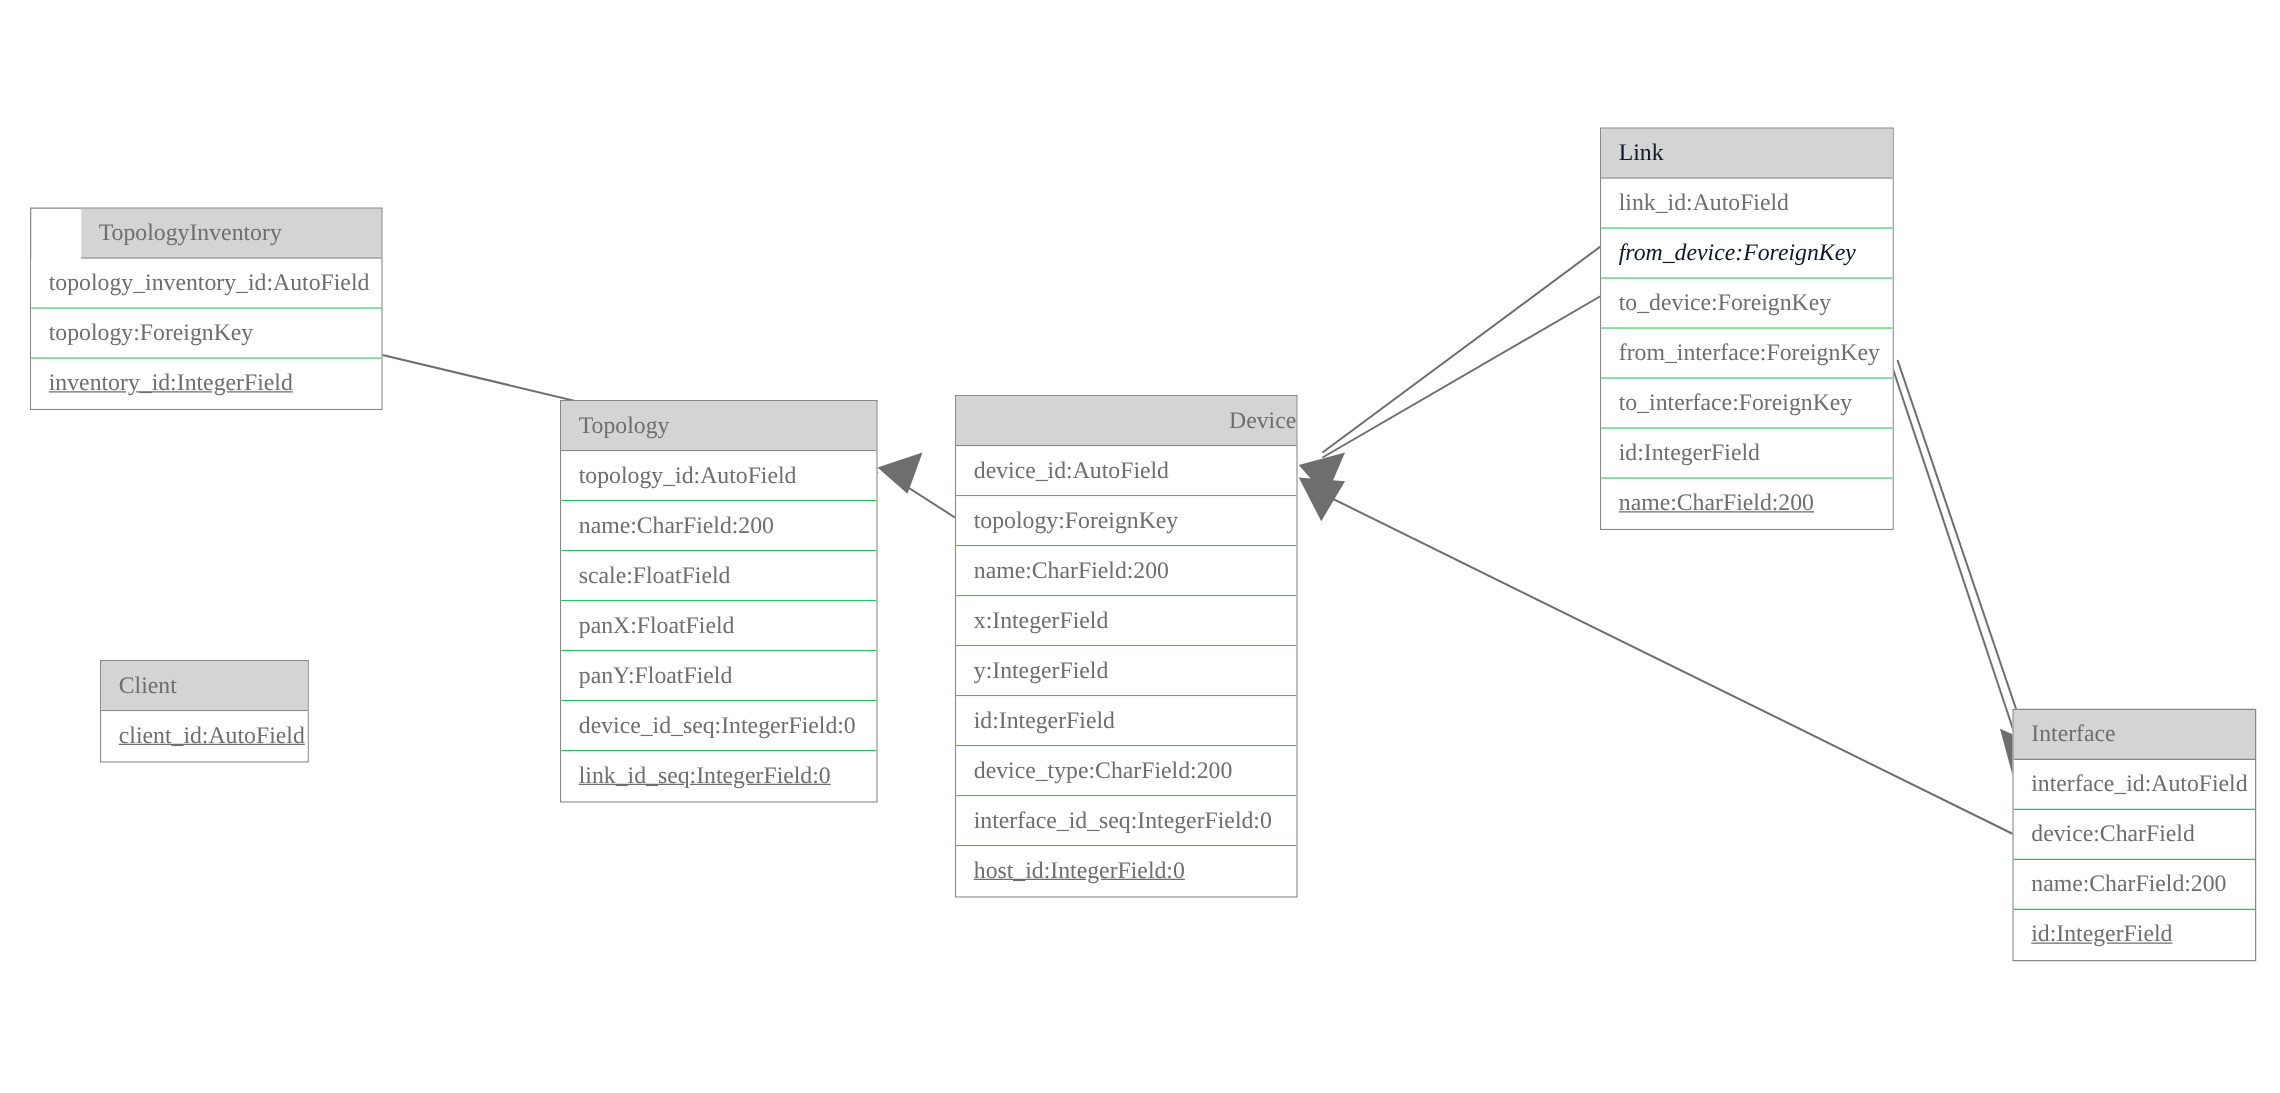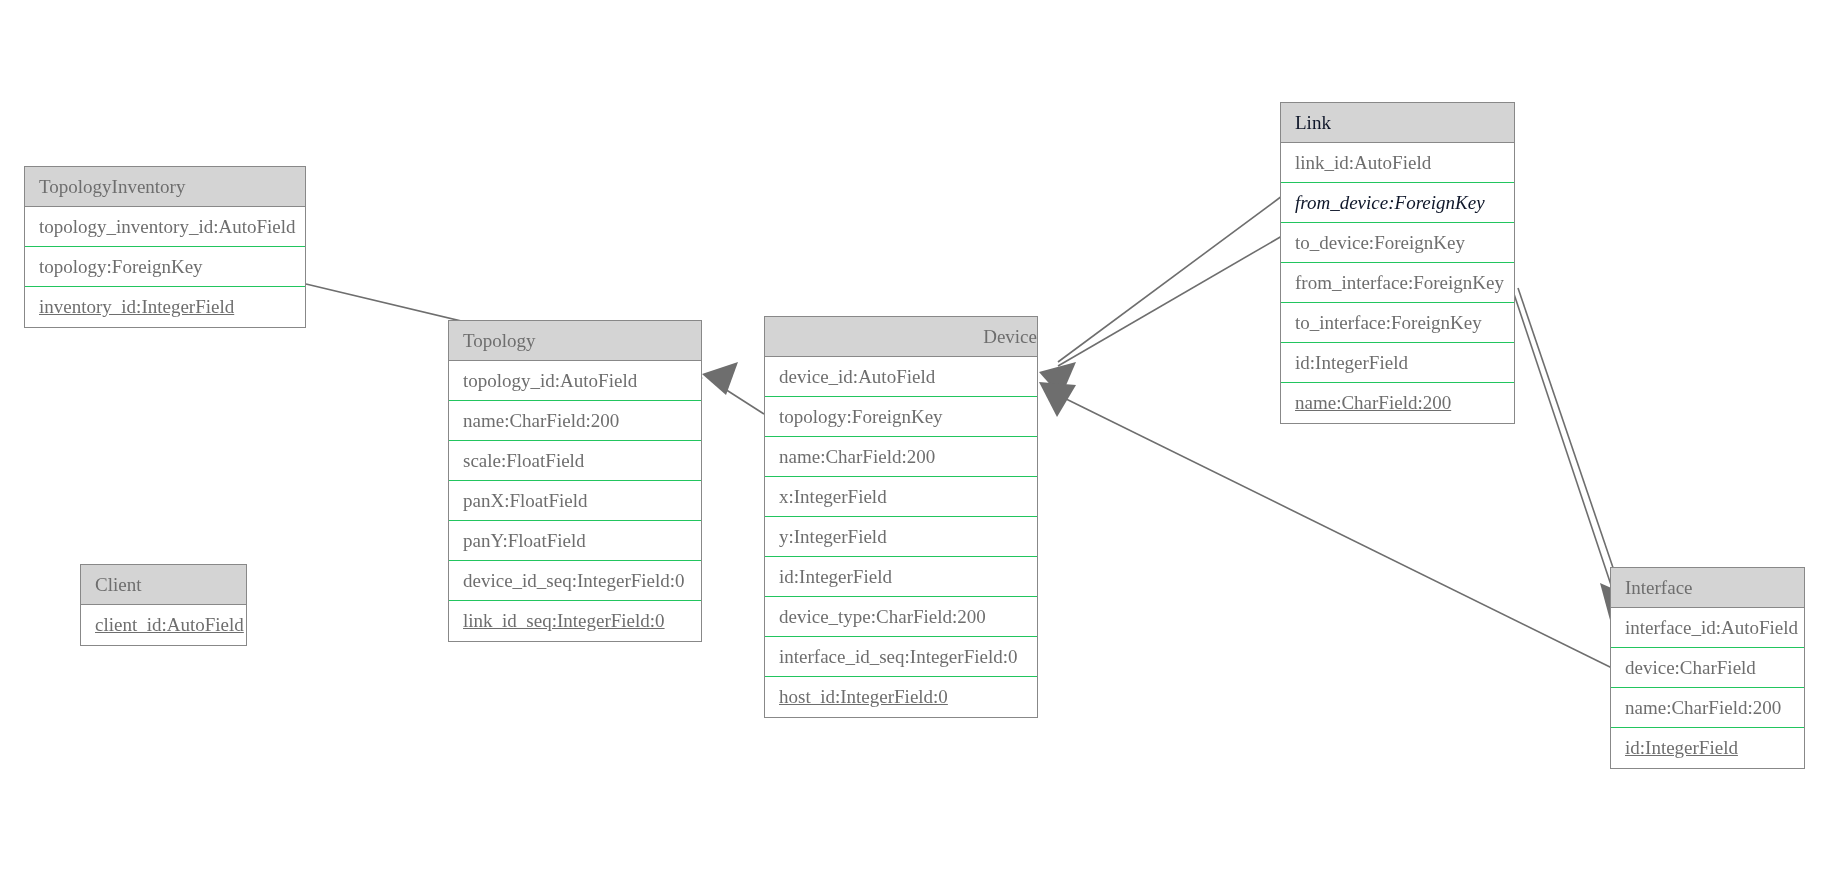--- a/index.html
+++ b/index.html
@@ -104,26 +104,26 @@
       <line x1="1518" y1="288" x2="1624" y2="600" stroke="#6e6e6e" stroke-width="1.6"></line>
     </g>
 
     <g>
       <polygon points="1610,620 1600,583 1634,598" fill="#6e6e6e"></polygon>
     </g>
   </svg>
 
   <div id="entity-layer">
       <div class="entity" style="left: 24px; top: 166px; width: 282px; border-color: rgb(136, 136, 136);">
-        <div class="entity-title" style="background: rgb(212, 212, 212); color: rgb(110, 110, 110);">TopologyInventory</div>
+        <div class="entity-title" style="background: rgb(212, 212, 212); color: rgb(110, 110, 110); margin-left: 40px;">TopologyInventory</div>
         <div class="entity-field" style="color: rgb(110, 110, 110);">topology_inventory_id:AutoField</div>
         <div class="entity-field" style="color: rgb(110, 110, 110);">topology:ForeignKey</div>
         <div class="entity-field last" style="color: rgb(110, 110, 110);">inventory_id:IntegerField</div>
       </div>
-      <div class="entity" style="left: 80px; top: 528px; width: 167px; border-color: rgb(136, 136, 136); margin-top: 36px;">
+      <div class="entity" style="left: 80px; top: 528px; width: 167px; border-color: rgb(136, 136, 136);">
         <div class="entity-title" style="background: rgb(212, 212, 212); color: rgb(110, 110, 110);">Client</div>
         <div class="entity-field last" style="color: rgb(110, 110, 110);">client_id:AutoField</div>
       </div>
       <div class="entity" style="left: 448px; top: 320px; width: 254px; border-color: rgb(136, 136, 136);">
         <div class="entity-title" style="background: rgb(212, 212, 212); color: rgb(110, 110, 110);">Topology</div>
         <div class="entity-field" style="color: rgb(110, 110, 110);">topology_id:AutoField</div>
         <div class="entity-field" style="color: rgb(110, 110, 110);">name:CharField:200</div>
         <div class="entity-field" style="color: rgb(110, 110, 110);">scale:FloatField</div>
         <div class="entity-field" style="color: rgb(110, 110, 110);">panX:FloatField</div>
         <div class="entity-field" style="color: rgb(110, 110, 110);">panY:FloatField</div>

